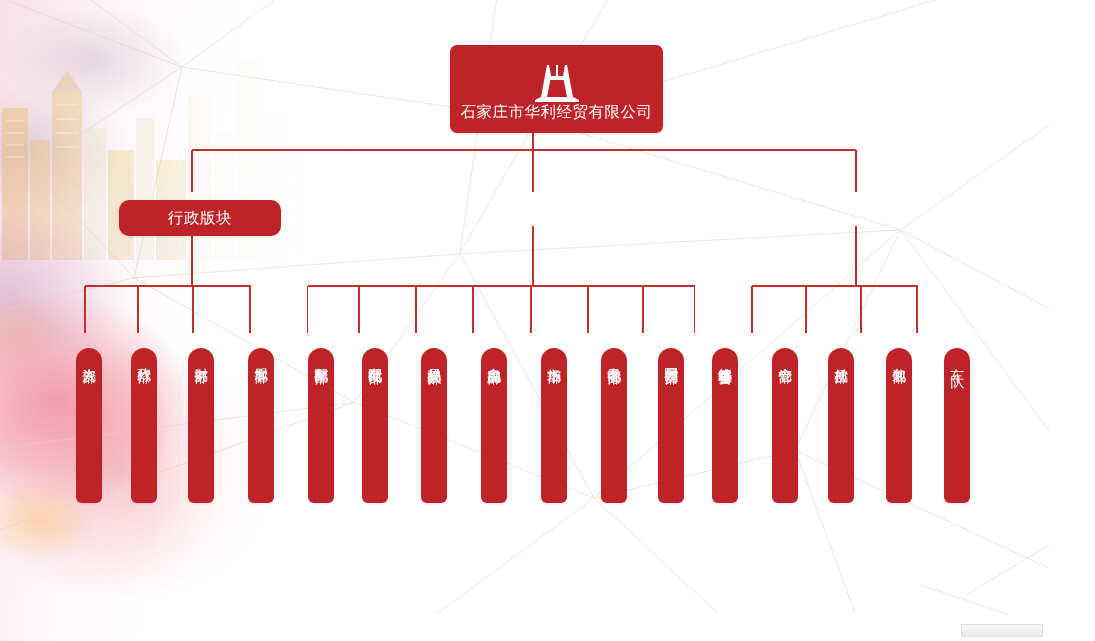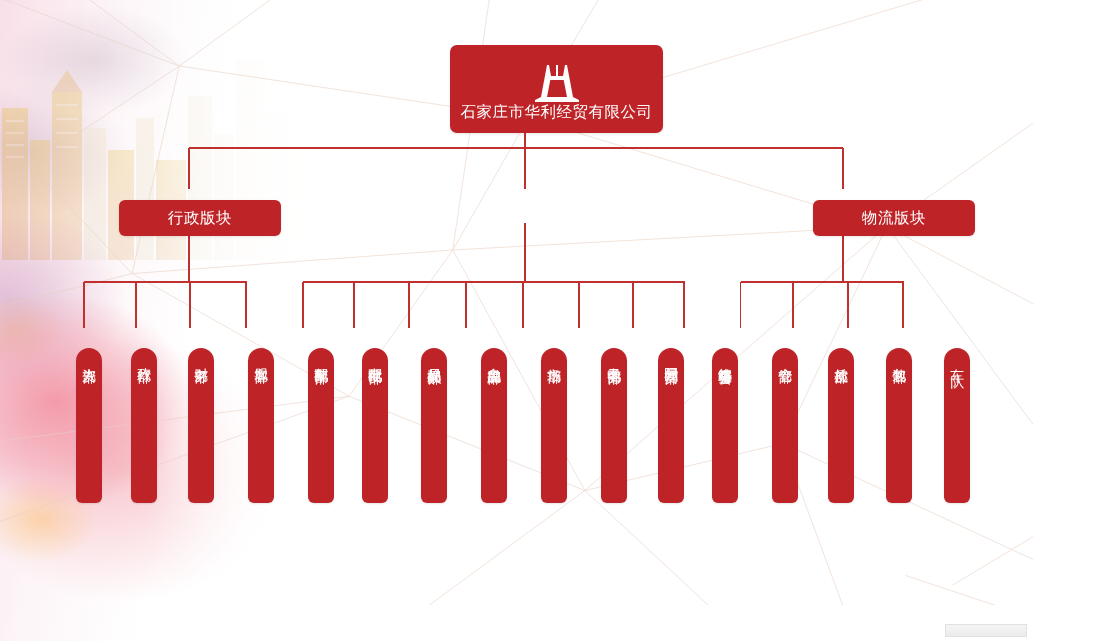--- a/index.html
+++ b/index.html
@@ -1,21 +1,21 @@
 <!DOCTYPE html>
 <html><head>
 <meta charset="utf-8">
 <style>
   html,body{margin:0;padding:0;}
   body{
     width:1095px;height:641px;overflow:hidden;
     font-family:"DejaVu Sans","Liberation Sans",sans-serif;
     background:#ffffff;position:relative;
   }
-  #stage{position:absolute;inset:0;width:1033px;height:641px;overflow:hidden;background:#fff;}
+  #stage{position:absolute;inset:0;width:1033px;height:641px;overflow:hidden;background:#fff;padding-left:16px;}
 
   
   .bg-layer{position:absolute;inset:0;pointer-events:none;}
   .bg-clouds{
     background:
       radial-gradient(ellipse 190px 150px at 55px 400px, rgba(237,95,120,.55) 0%, rgba(237,120,140,.30) 45%, rgba(255,255,255,0) 72%),
       radial-gradient(ellipse 150px 120px at 10px 300px, rgba(201,150,190,.50) 0%, rgba(220,170,200,.25) 50%, rgba(255,255,255,0) 78%),
       radial-gradient(ellipse 230px 190px at 120px 470px, rgba(240,130,145,.42) 0%, rgba(255,255,255,0) 70%),
       radial-gradient(ellipse 130px 90px at 30px 150px, rgba(190,160,185,.40) 0%, rgba(255,255,255,0) 75%),
       radial-gradient(ellipse 120px 70px at 95px 60px, rgba(170,140,165,.30) 0%, rgba(255,255,255,0) 78%),
@@ -203,25 +203,22 @@
   </svg>
 
   <div class="node node-root">
     <svg class="root-logo" viewBox="0 0 54 40">
       <path d="M26 2 L28 2 L28 13 L33 13 L35 2 L37 2 L43 34 L49 37 L49 39 L5 39 L5 37 L11 34 L17 2 L19 2 L21 13 L26 13 Z
                M20.3 17 L17 34 L37 34 L33.7 17 Z" fill="#ffffff" fill-rule="evenodd"></path>
     </svg>
     <span class="root-label">石家庄市华利经贸有限公司</span>
   </div>
 
-  <div class="node node-div" style="left:119px;top:200px;width:162px;">
+  <div class="node node-div" style="left:119px;top:200px;width:162px;border-radius:10px;">
     <span>行政版块</span>
-  </div>
-  <div class="node node-div" style="left:813px;top:200px;width:162px;">
-    <span>物流版块</span>
   </div>
 
   <div class="node node-leaf" style="left:76px;top:348px;">
     <span class="leaf-label">人资部</span>
   </div>
   <div class="node node-leaf" style="left:131px;top:348px;">
     <span class="leaf-label">行政部</span>
   </div>
   <div class="node node-leaf" style="left:188px;top:348px;">
     <span class="leaf-label">财务部</span>

